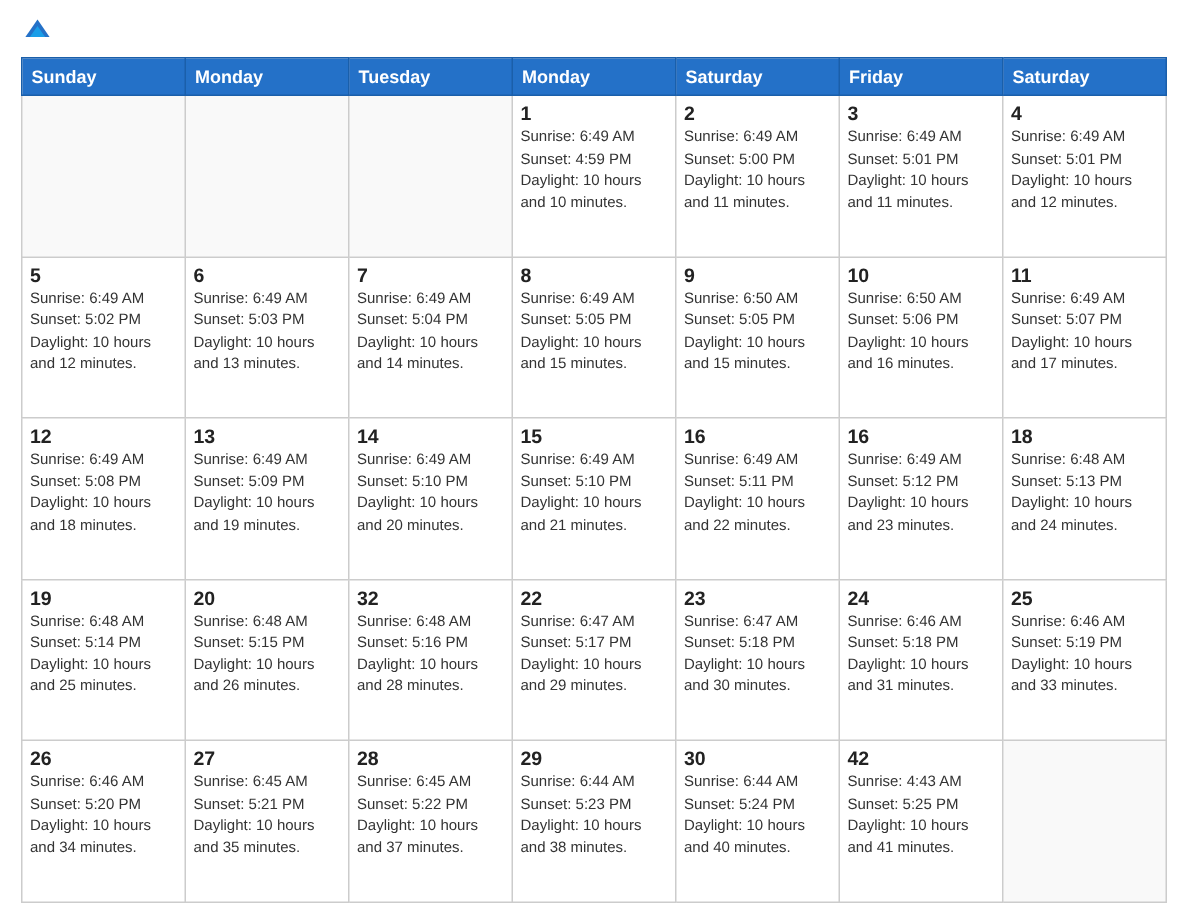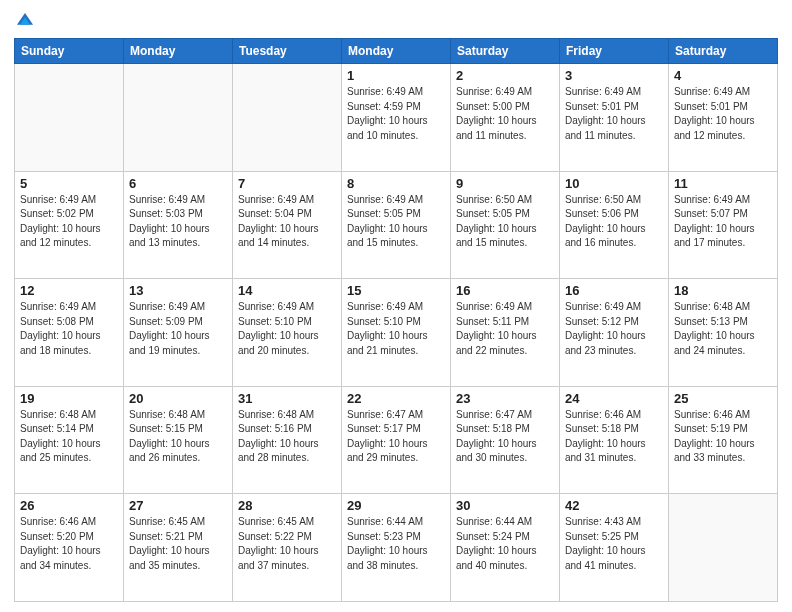--- a/index.html
+++ b/index.html
@@ -278,21 +278,21 @@
 and 25 minutes.</div>
           </td>
           <td>
             <div class="day-number">20</div>
             <div class="day-info" style="white-space: pre-line;">Sunrise: 6:48 AM
 Sunset: 5:15 PM
 Daylight: 10 hours
 and 26 minutes.</div>
           </td>
           <td>
-            <div class="day-number">31</div>
+            <div class="day-number">32</div>
             <div class="day-info" style="white-space: pre-line;">Sunrise: 6:48 AM
 Sunset: 5:16 PM
 Daylight: 10 hours
 and 28 minutes.</div>
           </td>
           <td>
             <div class="day-number">22</div>
             <div class="day-info" style="white-space: pre-line;">Sunrise: 6:47 AM
 Sunset: 5:17 PM
 Daylight: 10 hours

